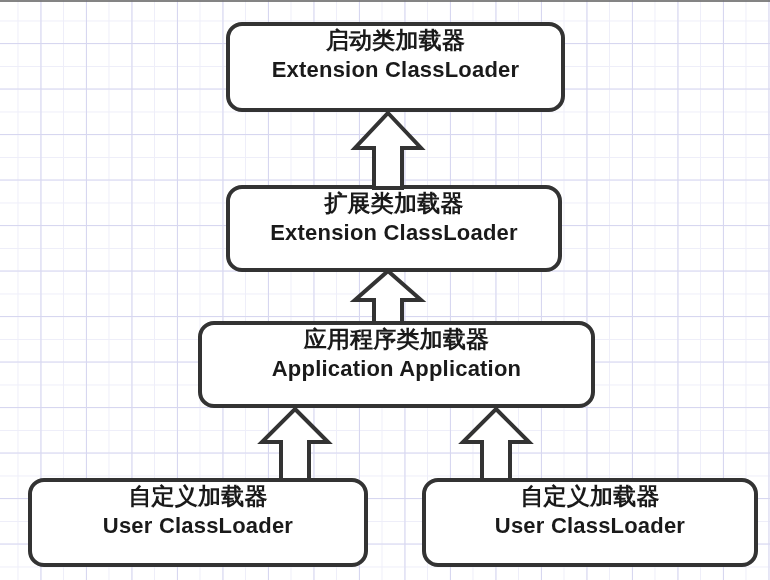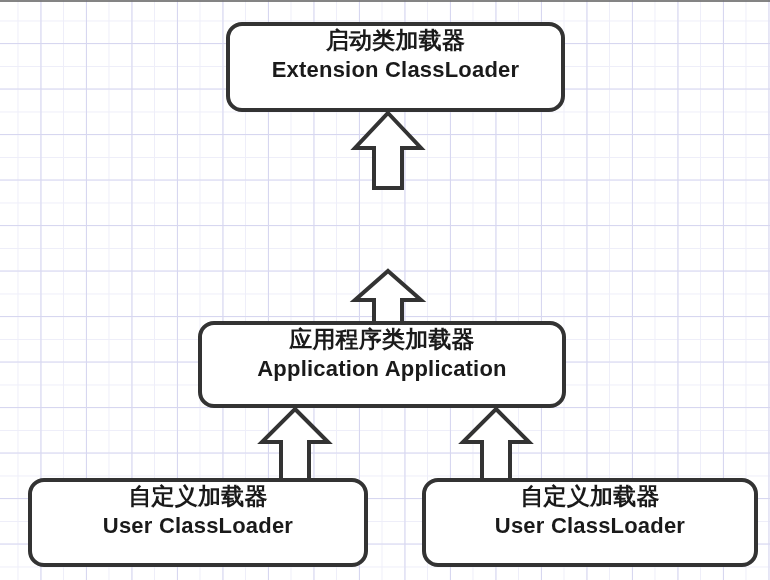--- a/index.html
+++ b/index.html
@@ -43,21 +43,21 @@
     font-weight: bold;
     font-size: 22px;
     line-height: 29px;
     letter-spacing: 0.2px;
   }
   .node .zh { font-size: 23px; }
   .node .en { font-size: 22px; }
 
   #node-bootstrap   { left: 226px; top: 22px;  width: 339px; height: 90px; }
   #node-extension   { left: 226px; top: 185px; width: 336px; height: 87px; }
-  #node-application { left: 198px; top: 321px; width: 368px; height: 87px; }
+  #node-application { left: 198px; top: 321px; width: 397px; height: 87px; }
   #node-user-left   { left: 28px;  top: 478px; width: 340px; height: 89px; }
   #node-user-right  { left: 422px; top: 478px; width: 336px; height: 89px; }
 
   .arrow {
     position: absolute;
     overflow: visible;
     color: var(--box-border, #333333);
   }
   #arrow-ext-to-boot  { left: 353px; top: 110px; }
   #arrow-app-to-ext   { left: 353px; top: 268px; }
@@ -68,20 +68,24 @@
 <body>
 
 <div class="canvas">
   <div class="top-edge"></div>
 
   <div class="node" id="node-bootstrap">
     <span class="zh">启动类加载器</span>
     <span class="en">Extension ClassLoader</span>
   </div>
 
+  <div class="node" id="node-extension">
+    <span class="zh">扩展类加载器</span>
+    <span class="en">Extension ClassLoader</span>
+  </div>
 
   <div class="node" id="node-application">
     <span class="zh">应用程序类加载器</span>
     <span class="en">Application Application</span>
   </div>
 
   <div class="node" id="node-user-left">
     <span class="zh">自定义加载器</span>
     <span class="en">User ClassLoader</span>
   </div>

